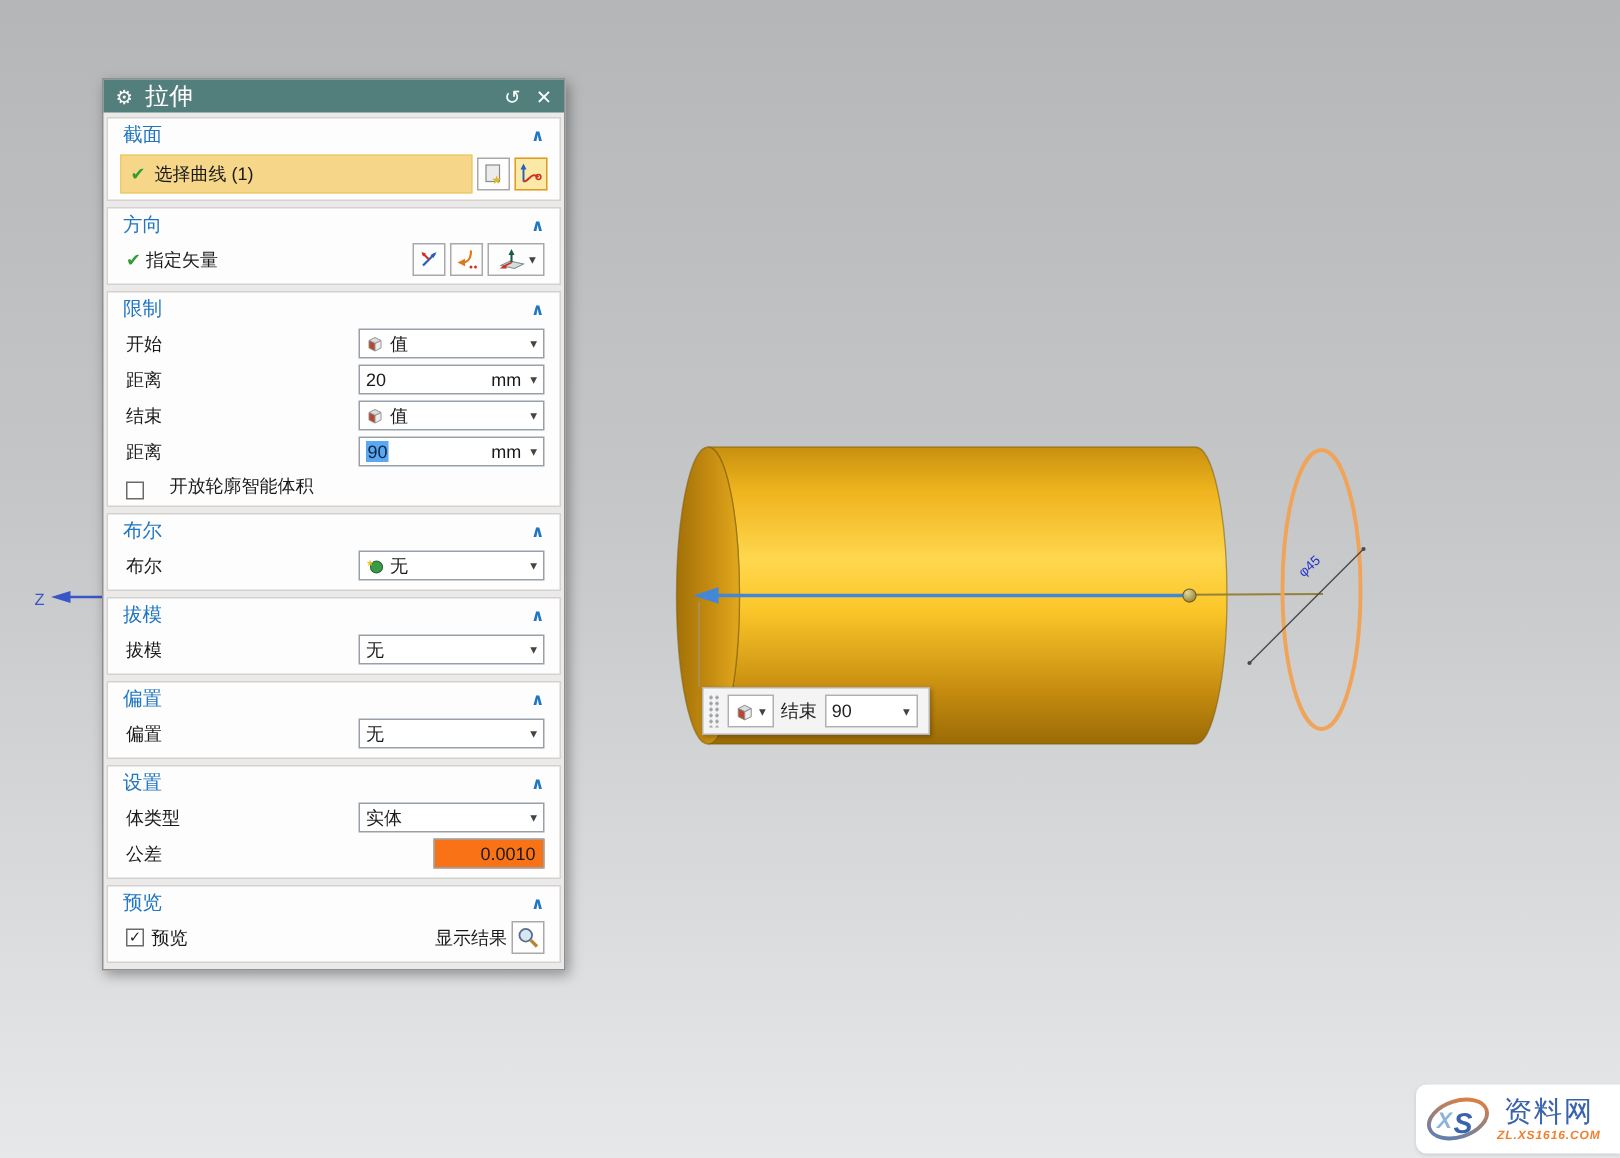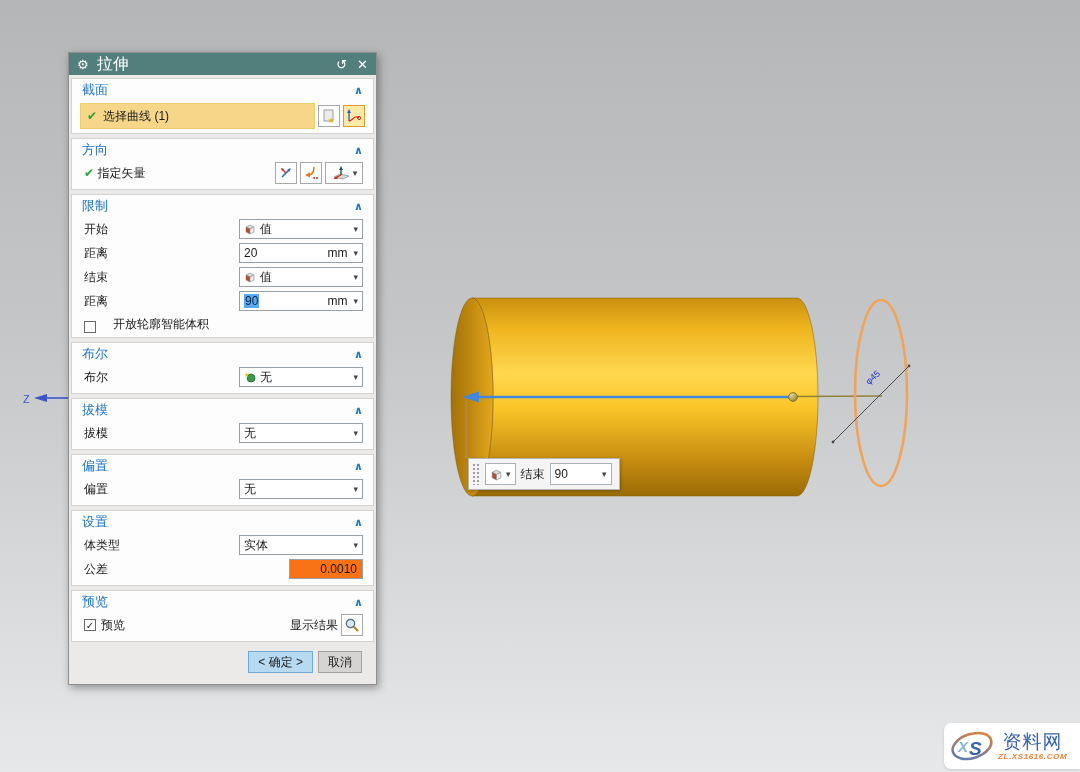--- a/index.html
+++ b/index.html
@@ -366,24 +366,20 @@
             <div class="icon-btn">
               <svg width="16" height="16" viewBox="0 0 16 16">
                 <circle cx="6.5" cy="6.5" r="4.2" fill="#d8e6f2" stroke="#55708a" stroke-width="1.2"></circle>
                 <line x1="9.8" y1="9.8" x2="14" y2="14" stroke="#b8862a" stroke-width="2.2"></line>
               </svg>
             </div>
           </span>
         </div>
       </div>
 
-      <div class="buttons">
-        <div class="btn ok">&lt; 确定 &gt;</div>
-        <div class="btn cancel">取消</div>
-      </div>
 
     </div>
   </div>
 
   <div class="watermark">
     <svg width="46" height="38" viewBox="0 0 46 38">
       <defs>
         <linearGradient id="wmG" x1="1" y1="0" x2="0" y2="1">
           <stop offset="0" stop-color="#f08030"></stop>
           <stop offset="1" stop-color="#4a7fc0"></stop>

